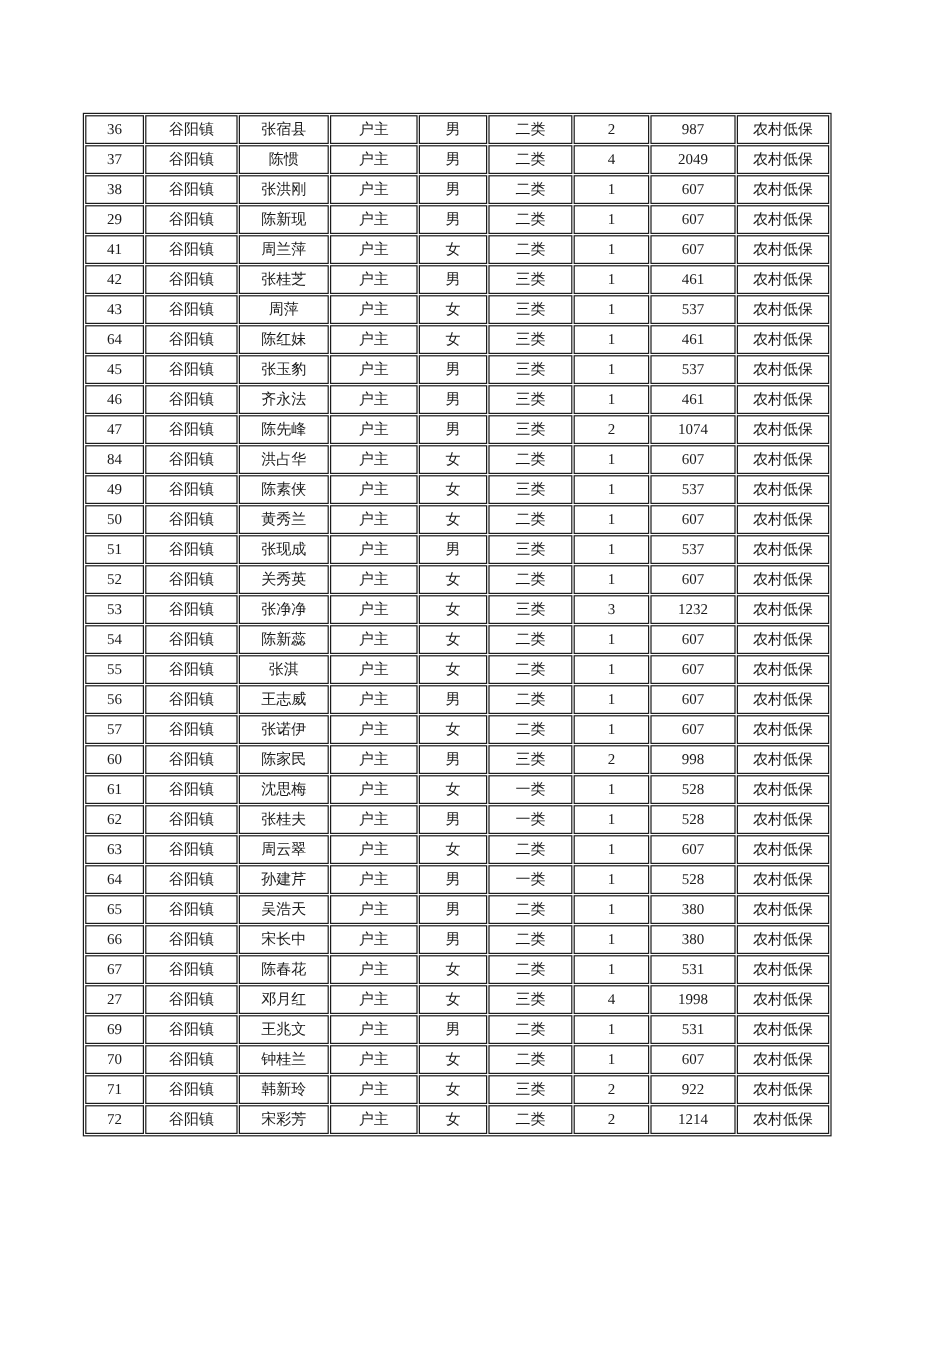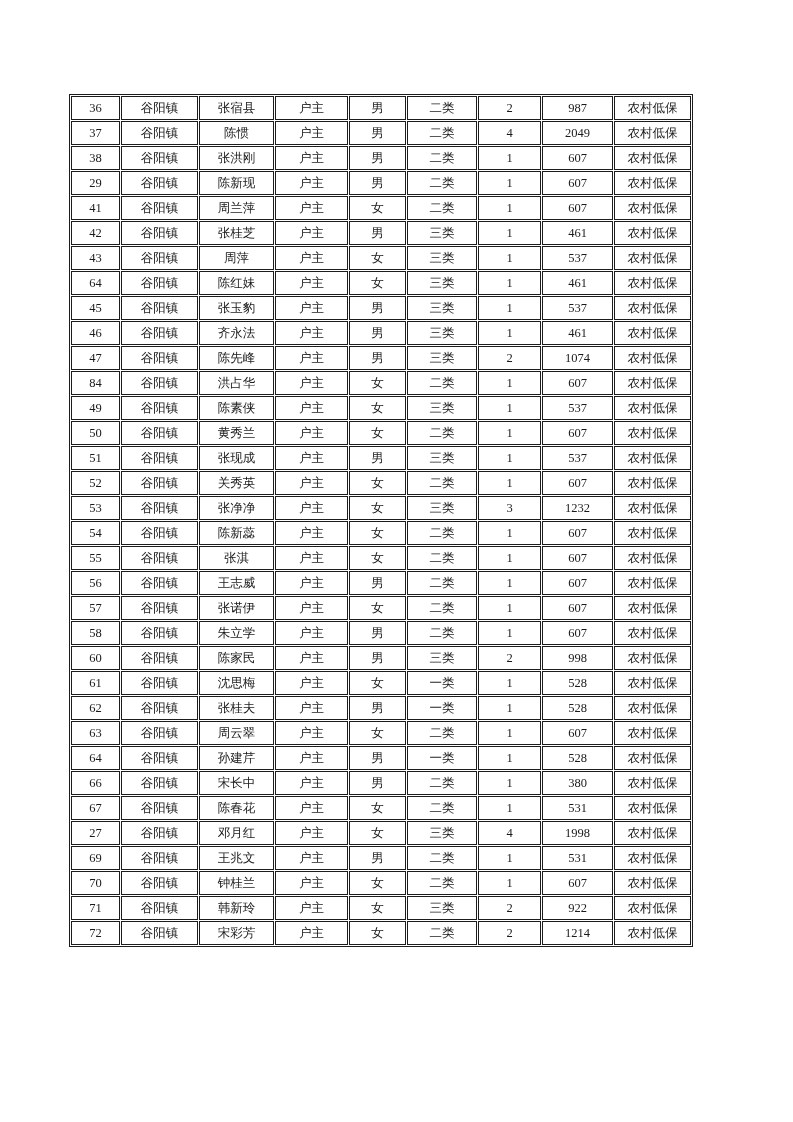--- a/index.html
+++ b/index.html
@@ -300,31 +300,20 @@
           <td>谷阳镇</td>
           <td>张诺伊</td>
           <td>户主</td>
           <td>女</td>
           <td>二类</td>
           <td>1</td>
           <td>607</td>
           <td>农村低保</td>
         </tr>
         <tr>
-          <td>58</td>
-          <td>谷阳镇</td>
-          <td>朱立学</td>
-          <td>户主</td>
-          <td>男</td>
-          <td>二类</td>
-          <td>1</td>
-          <td>607</td>
-          <td>农村低保</td>
-        </tr>
-        <tr>
           <td>60</td>
           <td>谷阳镇</td>
           <td>陈家民</td>
           <td>户主</td>
           <td>男</td>
           <td>三类</td>
           <td>2</td>
           <td>998</td>
           <td>农村低保</td>
         </tr>
@@ -363,20 +352,31 @@
         </tr>
         <tr>
           <td>64</td>
           <td>谷阳镇</td>
           <td>孙建芹</td>
           <td>户主</td>
           <td>男</td>
           <td>一类</td>
           <td>1</td>
           <td>528</td>
+          <td>农村低保</td>
+        </tr>
+        <tr>
+          <td>65</td>
+          <td>谷阳镇</td>
+          <td>吴浩天</td>
+          <td>户主</td>
+          <td>男</td>
+          <td>二类</td>
+          <td>1</td>
+          <td>380</td>
           <td>农村低保</td>
         </tr>
         <tr>
           <td>66</td>
           <td>谷阳镇</td>
           <td>宋长中</td>
           <td>户主</td>
           <td>男</td>
           <td>二类</td>
           <td>1</td>

